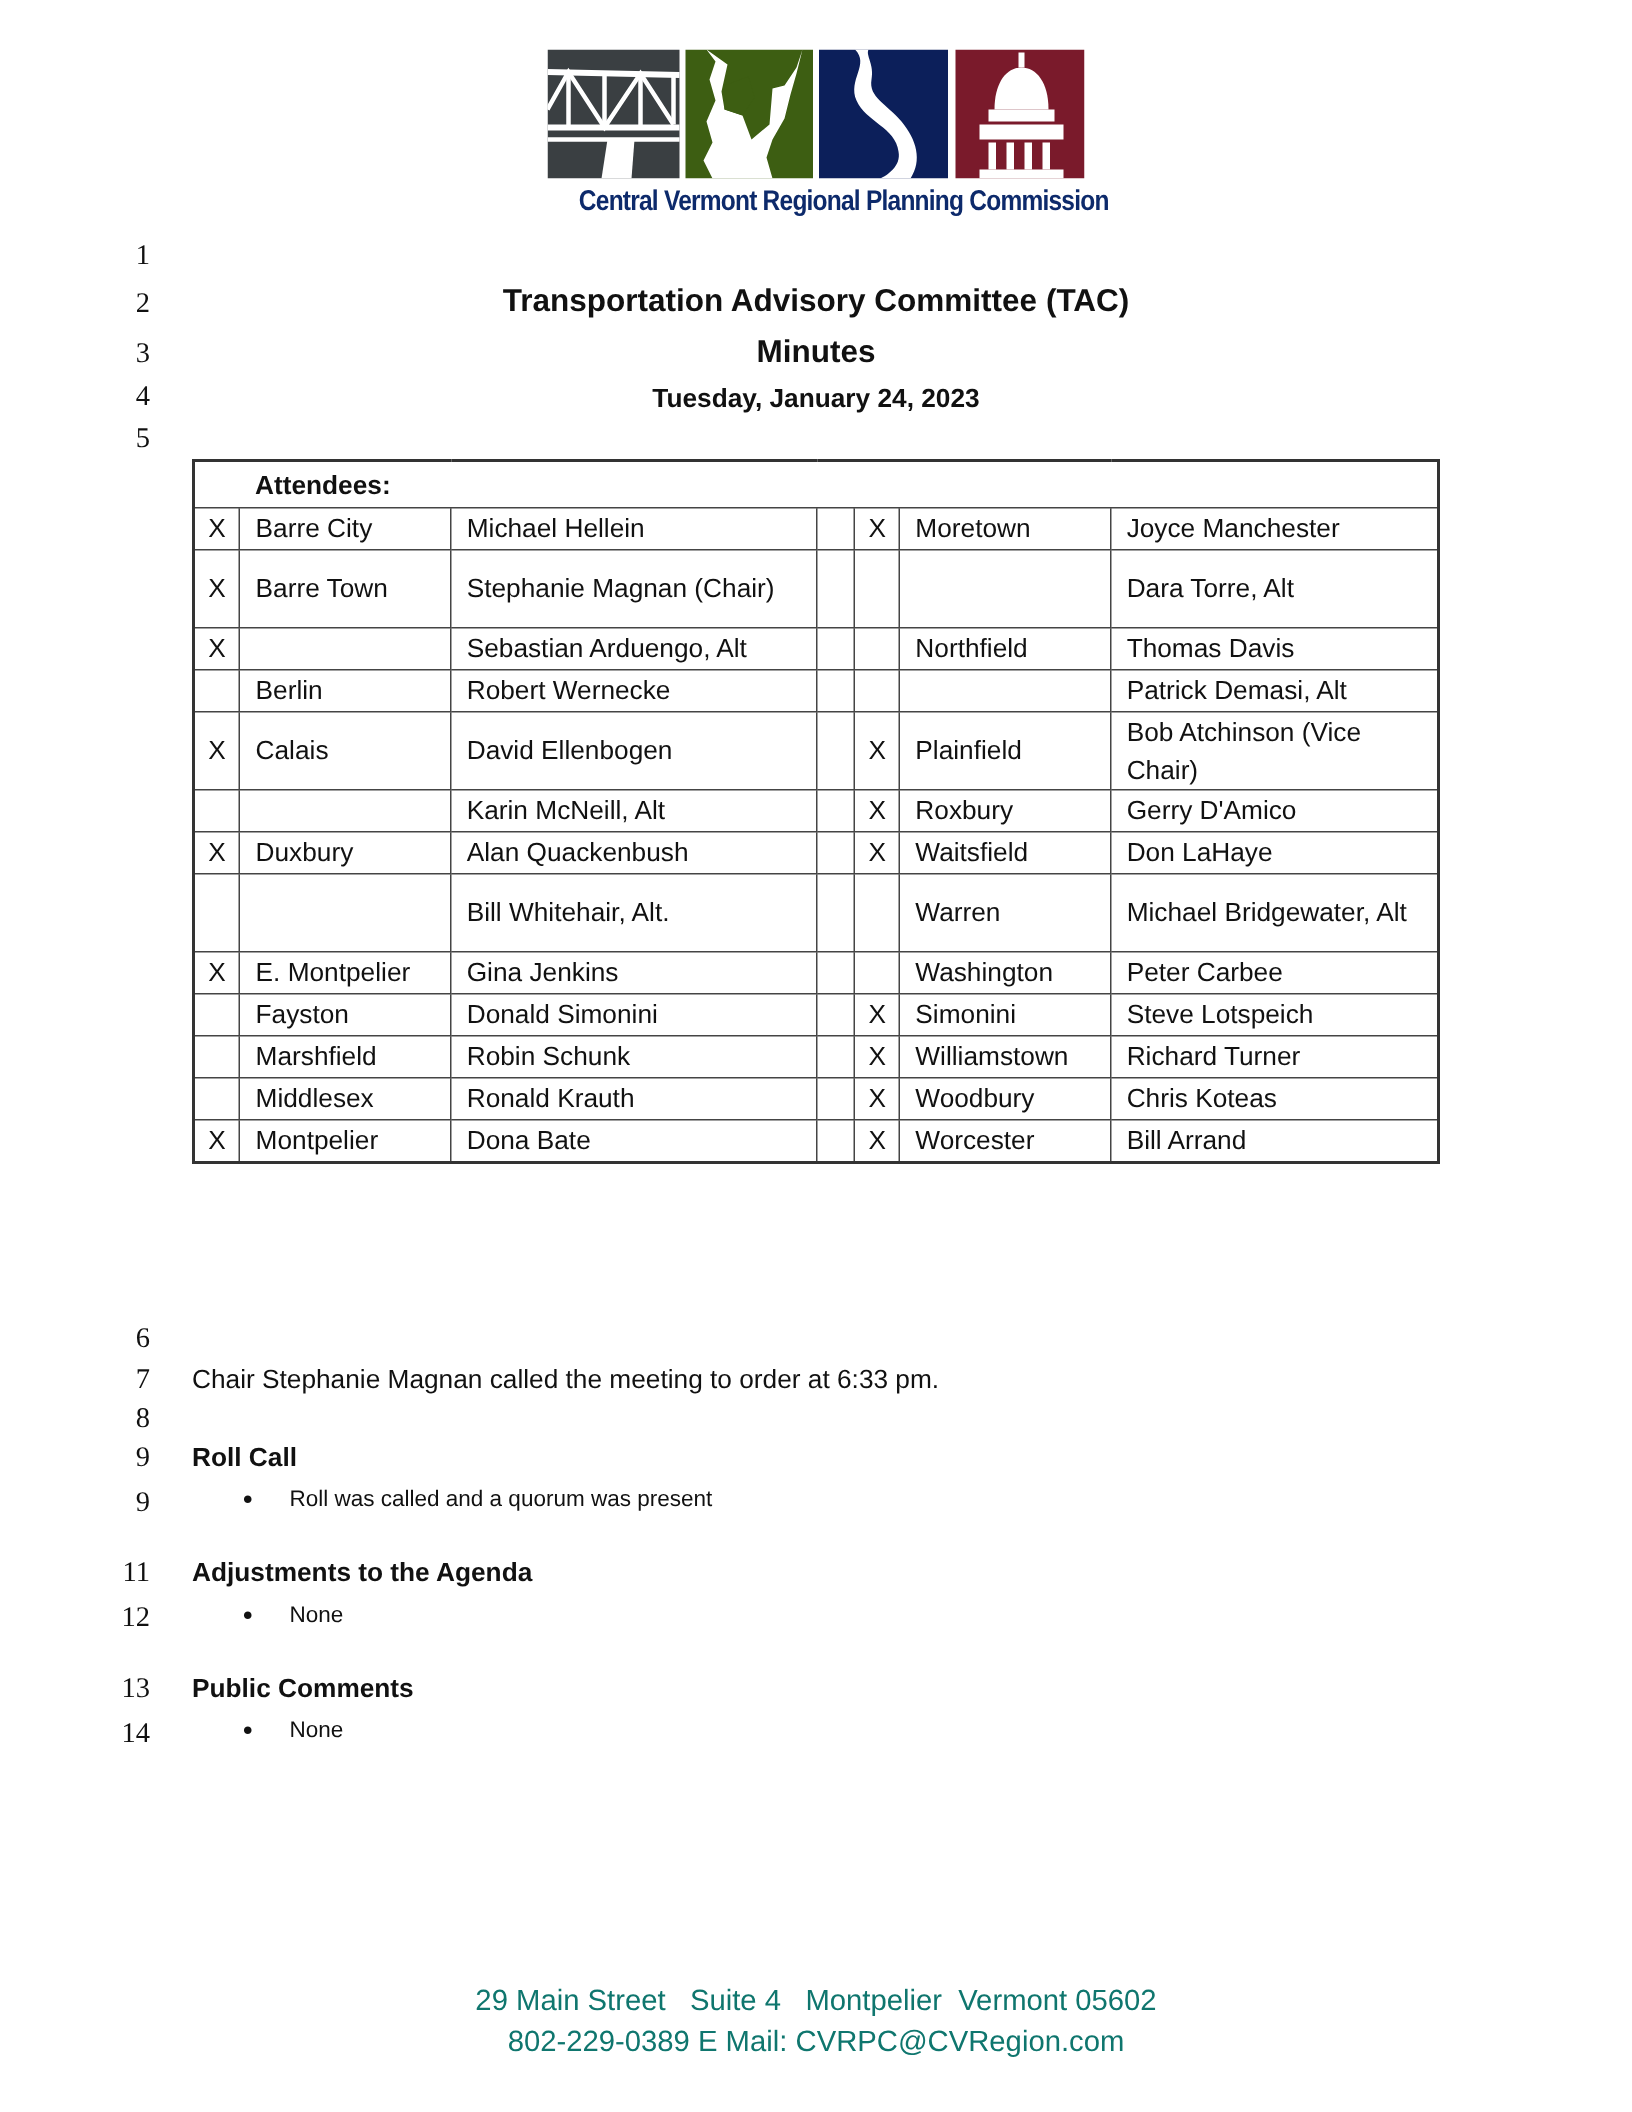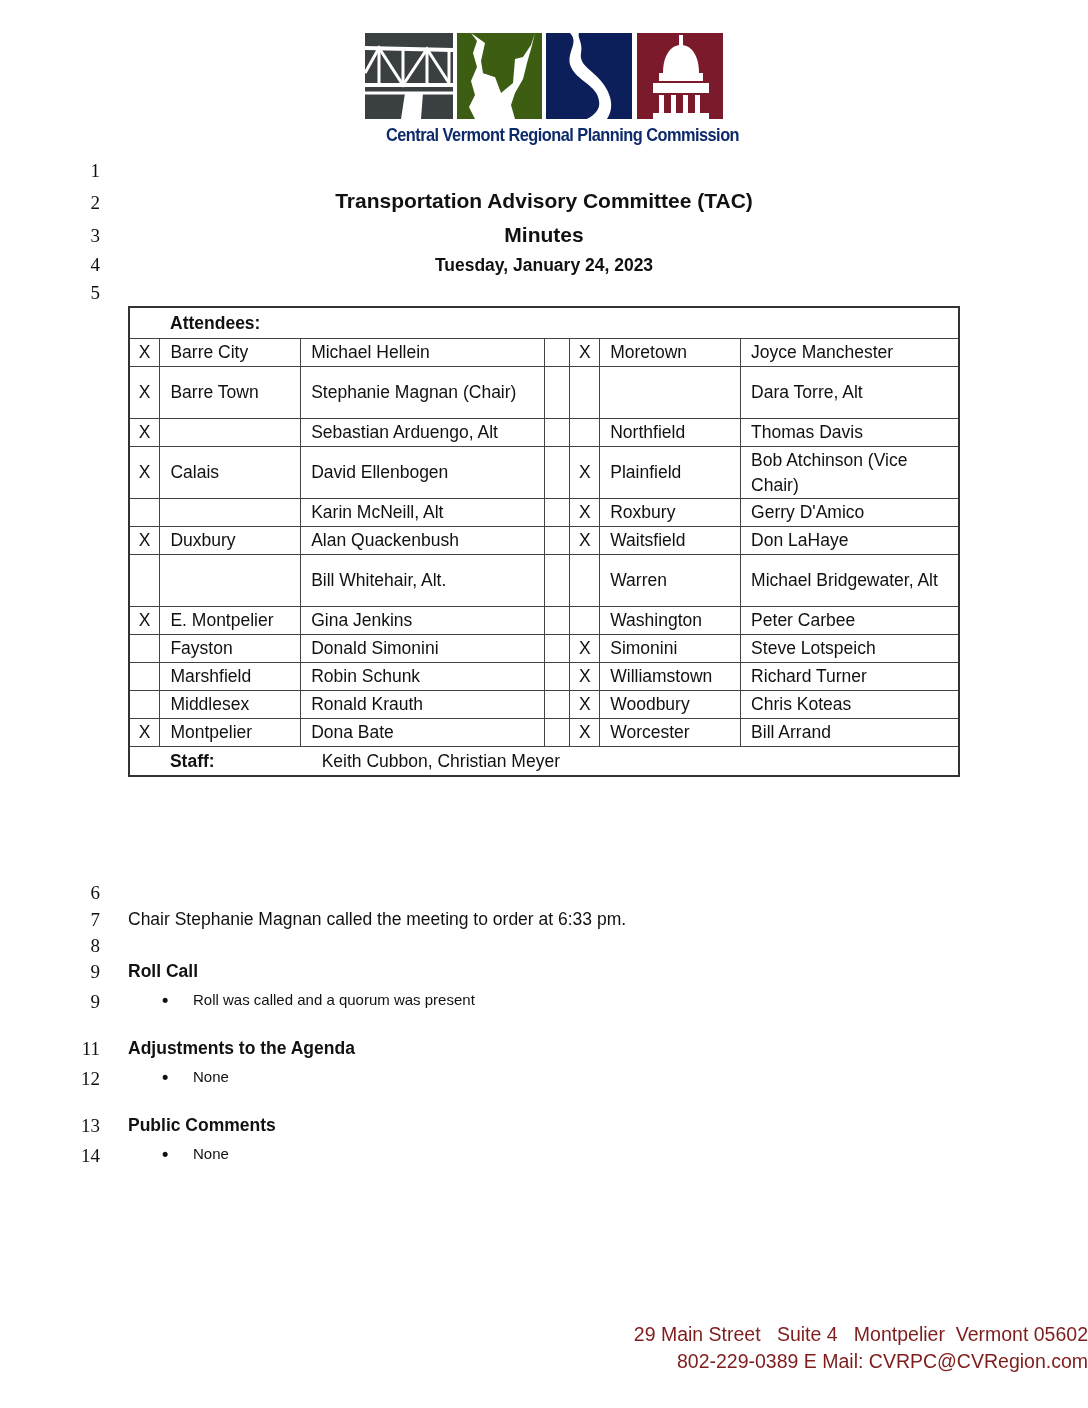--- a/index.html
+++ b/index.html
@@ -16,21 +16,21 @@
   table.att { position: absolute; left: 128px; top: 306px; width: 832px; border-collapse: collapse;
               font-family: "Liberation Sans", sans-serif; font-size: 17.5px; border: 2px solid #333; }
   table.att td { border: 1.5px solid #444; padding: 0 10px; line-height: 25px; height: 27px; vertical-align: middle; }
   table.att td.x { text-align: center; padding: 0; }
   table.att tr.hdr td { font-weight: bold; height: 30px; border-bottom: 1.5px solid #444; }
   table.att tr.foot td { border: none; height: 28px; }
   .body-text { position: absolute; left: 128px; font-family: "Liberation Sans", sans-serif; font-size: 17.5px; }
   .bold { font-weight: bold; }
   .bullet { position: absolute; left: 160px; font-size: 17.5px; }
   .bullet-text { position: absolute; left: 193px; font-family: "Liberation Sans", sans-serif; font-size: 15px; }
-  .footer { position: absolute; left: 0; width: 1088px; text-align: right; color: #7f1d1d;
+  .footer { position: absolute; left: 0; width: 1088px; text-align: center; color: #0f766e;
             font-family: "Liberation Sans", sans-serif; font-size: 19.5px; }
 </style>
 </head>
 <body>
 
 <svg class="logo" viewBox="0 0 358 86" xmlns="http://www.w3.org/2000/svg">
   <g>
     <rect x="0" y="0" width="88" height="86" fill="#3a3f42"></rect>
     <path d="M0 15 L88 17" stroke="#fff" stroke-width="4"></path>
     <path d="M0 52 L88 52" stroke="#fff" stroke-width="4"></path>
@@ -116,20 +116,29 @@
   </tr>
   <tr>
     <td class="x">X</td>
     <td></td>
     <td>Sebastian Arduengo, Alt</td>
     <td></td>
     <td class="x"></td>
     <td>Northfield</td>
     <td>Thomas Davis</td>
   </tr>
+  <tr>
+    <td class="x"></td>
+    <td>Berlin</td>
+    <td>Robert Wernecke</td>
+    <td></td>
+    <td class="x"></td>
+    <td></td>
+    <td>Patrick Demasi, Alt</td>
+  </tr>
   <tr style="height:52px">
     <td class="x">X</td>
     <td>Calais</td>
     <td>David Ellenbogen</td>
     <td></td>
     <td class="x">X</td>
     <td>Plainfield</td>
     <td>Bob Atchinson (Vice Chair)</td>
   </tr>
   <tr>
@@ -196,25 +205,20 @@
     <td>Chris Koteas</td>
   </tr>
   <tr>
     <td class="x">X</td>
     <td>Montpelier</td>
     <td>Dona Bate</td>
     <td></td>
     <td class="x">X</td>
     <td>Worcester</td>
     <td>Bill Arrand</td>
-  </tr>
-  <tr class="foot">
-    <td style="border-left:2px solid #333"></td>
-    <td class="bold">Staff:</td>
-    <td colspan="5" style="padding-left:21px">Keith Cubbon, Christian Meyer</td>
   </tr>
 </tbody>
   </table>
 
 <div class="body-text" style="top:909px">Chair Stephanie Magnan called the meeting to order at 6:33 pm.</div>
 
 <div class="body-text bold" style="top:961px">Roll Call</div>
 <div class="bullet" style="top:991px">•</div>
 <div class="bullet-text" style="top:991px">Roll was called and a quorum was present</div>
 

